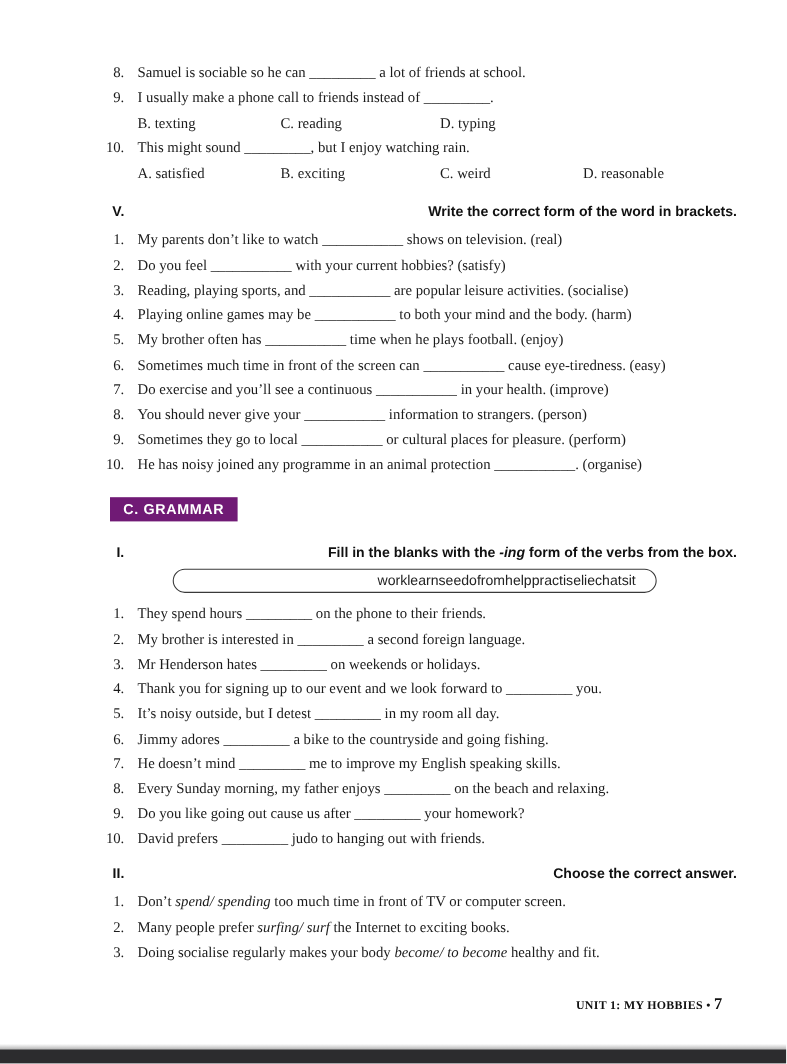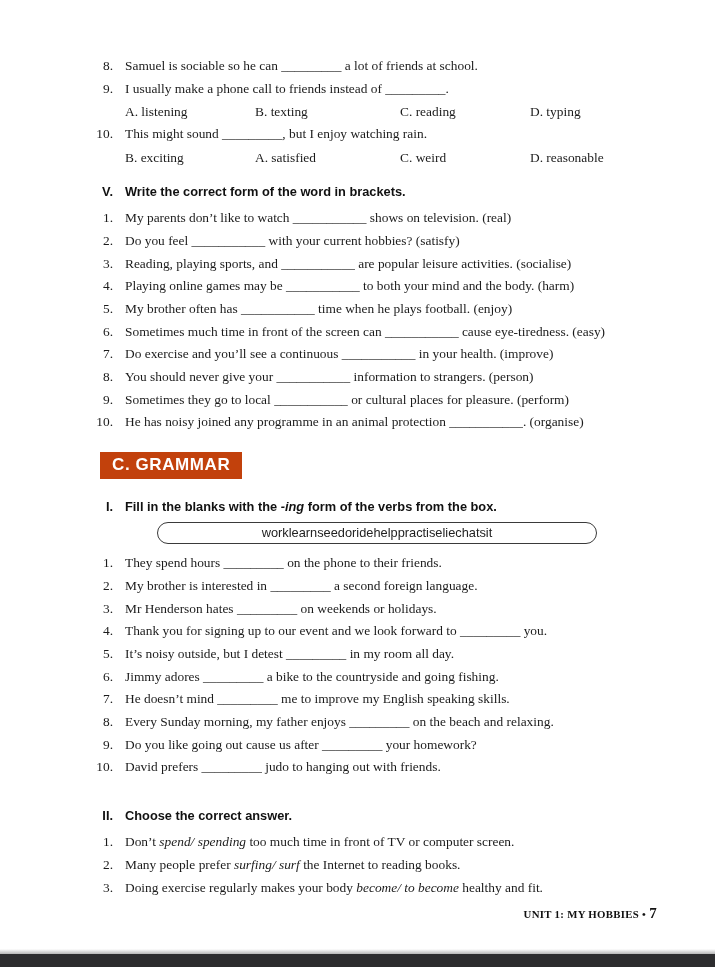--- a/index.html
+++ b/index.html
@@ -16,44 +16,44 @@
   .opts {
     display:grid; grid-template-columns:130px 145px 130px 1fr;
     margin-left:30px; line-height:23px; font-size:13.4px; white-space:nowrap;
   }
 
   .sec-header {
     display:flex; font-family:"Liberation Sans", sans-serif; font-weight:bold;
     font-size:12.8px; line-height:22px; color:#111;
   }
   .sec-header .num { flex:0 0 18px; text-align:right; margin-right:12px; }
-  .sec-header .text { flex:1; white-space:nowrap; }
+  .sec-header .text { flex:1; white-space:nowrap;text-align:right; }
   .hdr-italic { font-style:italic; }
 
   .section-v { margin-top:12px; }
   .section-v .items { margin-top:4px; }
 
   .badge-row { margin-top:18px; margin-left:5px; }
   .badge {
-    display:inline-block; background:#c2410c; color:#ffffff;
+    display:inline-block; background:#701a75; color:#ffffff;
     font-family:"Liberation Sans", sans-serif; font-weight:bold;
-    font-size:17px; letter-spacing:0.6px; padding:3px 12px 4px 12px;
+    font-size:13px; letter-spacing:0.6px; padding:3px 12px 4px 12px;
   }
 
   .section-i-header { margin-top:17px; }
   .word-box {
     box-sizing:border-box; margin-top:4px; margin-left:62px; width:440px;
     border:1.5px solid #3a3a3a; border-radius:12px;
-    display:flex; justify-content:center; align-items:center;
+    display:flex; justify-content:flex-end; align-items:center;
     padding:2px 18px 3px 18px;
     font-family:"Liberation Sans", sans-serif; font-size:12.8px; color:#222;
   }
   .section-i-items { margin-top:8px; }
 
-  .section-ii-header { margin-top:26px; }
+  .section-ii-header { margin-top:9px; }
   .section-ii-items { margin-top:4px; }
   .choice-italic { font-style:italic; }
 
   .footer {
     position:absolute; right:58px; bottom:45px;
     font-family:"Liberation Serif", serif; font-weight:bold;
     font-size:10.8px; color:#111; letter-spacing:0.3px; white-space:nowrap;
   }
   .footer .pgnum { font-size:15px; }
 
@@ -75,33 +75,32 @@
       <div class="item">
         <span class="num">8.</span>
         <span class="text">Samuel is sociable so he can _________ a lot of friends at school.</span>
       </div>
 
       <div class="item">
         <span class="num">9.</span>
         <span class="text">I usually make a phone call to friends instead of _________.</span>
       </div>
       <div class="opts">
-        <span>A. listening</span>
         <span>B. texting</span>
         <span>C. reading</span>
         <span>D. typing</span>
       </div>
 
       <div class="item">
         <span class="num">10.</span>
         <span class="text">This might sound _________, but I enjoy watching rain.</span>
       </div>
       <div class="opts">
+        <span>A. satisfied</span>
         <span>B. exciting</span>
-        <span>A. satisfied</span>
         <span>C. weird</span>
         <span>D. reasonable</span>
       </div>
     </section>
 
     <section class="section-v">
       <div class="sec-header">
         <span class="num">V.</span>
         <span class="text">Write the correct form of the word in brackets.</span>
       </div>
@@ -157,21 +156,21 @@
       <div class="sec-header section-i-header">
         <span class="num">I.</span>
         <span class="text"><span>Fill in the blanks with the </span><span class="hdr-italic">-ing</span><span> form of the verbs from the box.</span></span>
       </div>
 
       <div class="word-box">
         <span>work</span>
         <span>learn</span>
         <span>see</span>
         <span>do</span>
-        <span>ride</span>
+        <span>from</span>
         <span>help</span>
         <span>practise</span>
         <span>lie</span>
         <span>chat</span>
         <span>sit</span>
       </div>
 
       <div class="section-i-items">
         <div class="item">
           <span class="num">1.</span>
@@ -221,25 +220,25 @@
         <span class="num">II.</span>
         <span class="text">Choose the correct answer.</span>
       </div>
       <div class="section-ii-items">
         <div class="item">
           <span class="num">1.</span>
           <span class="text"><span>Don’t </span><span class="choice-italic">spend/ spending</span><span> too much time in front of TV or computer screen.</span></span>
         </div>
         <div class="item">
           <span class="num">2.</span>
-          <span class="text"><span>Many people prefer </span><span class="choice-italic">surfing/ surf</span><span> the Internet to reading books.</span></span>
+          <span class="text"><span>Many people prefer </span><span class="choice-italic">surfing/ surf</span><span> the Internet to exciting books.</span></span>
         </div>
         <div class="item">
           <span class="num">3.</span>
-          <span class="text"><span>Doing exercise regularly makes your body </span><span class="choice-italic">become/ to become</span><span> healthy and fit.</span></span>
+          <span class="text"><span>Doing socialise regularly makes your body </span><span class="choice-italic">become/ to become</span><span> healthy and fit.</span></span>
         </div>
       </div>
     </section>
 
   </div>
 
   <div class="footer">
     <span>UNIT 1: MY HOBBIES</span><span> • </span><span class="pgnum">7</span>
   </div>
 

